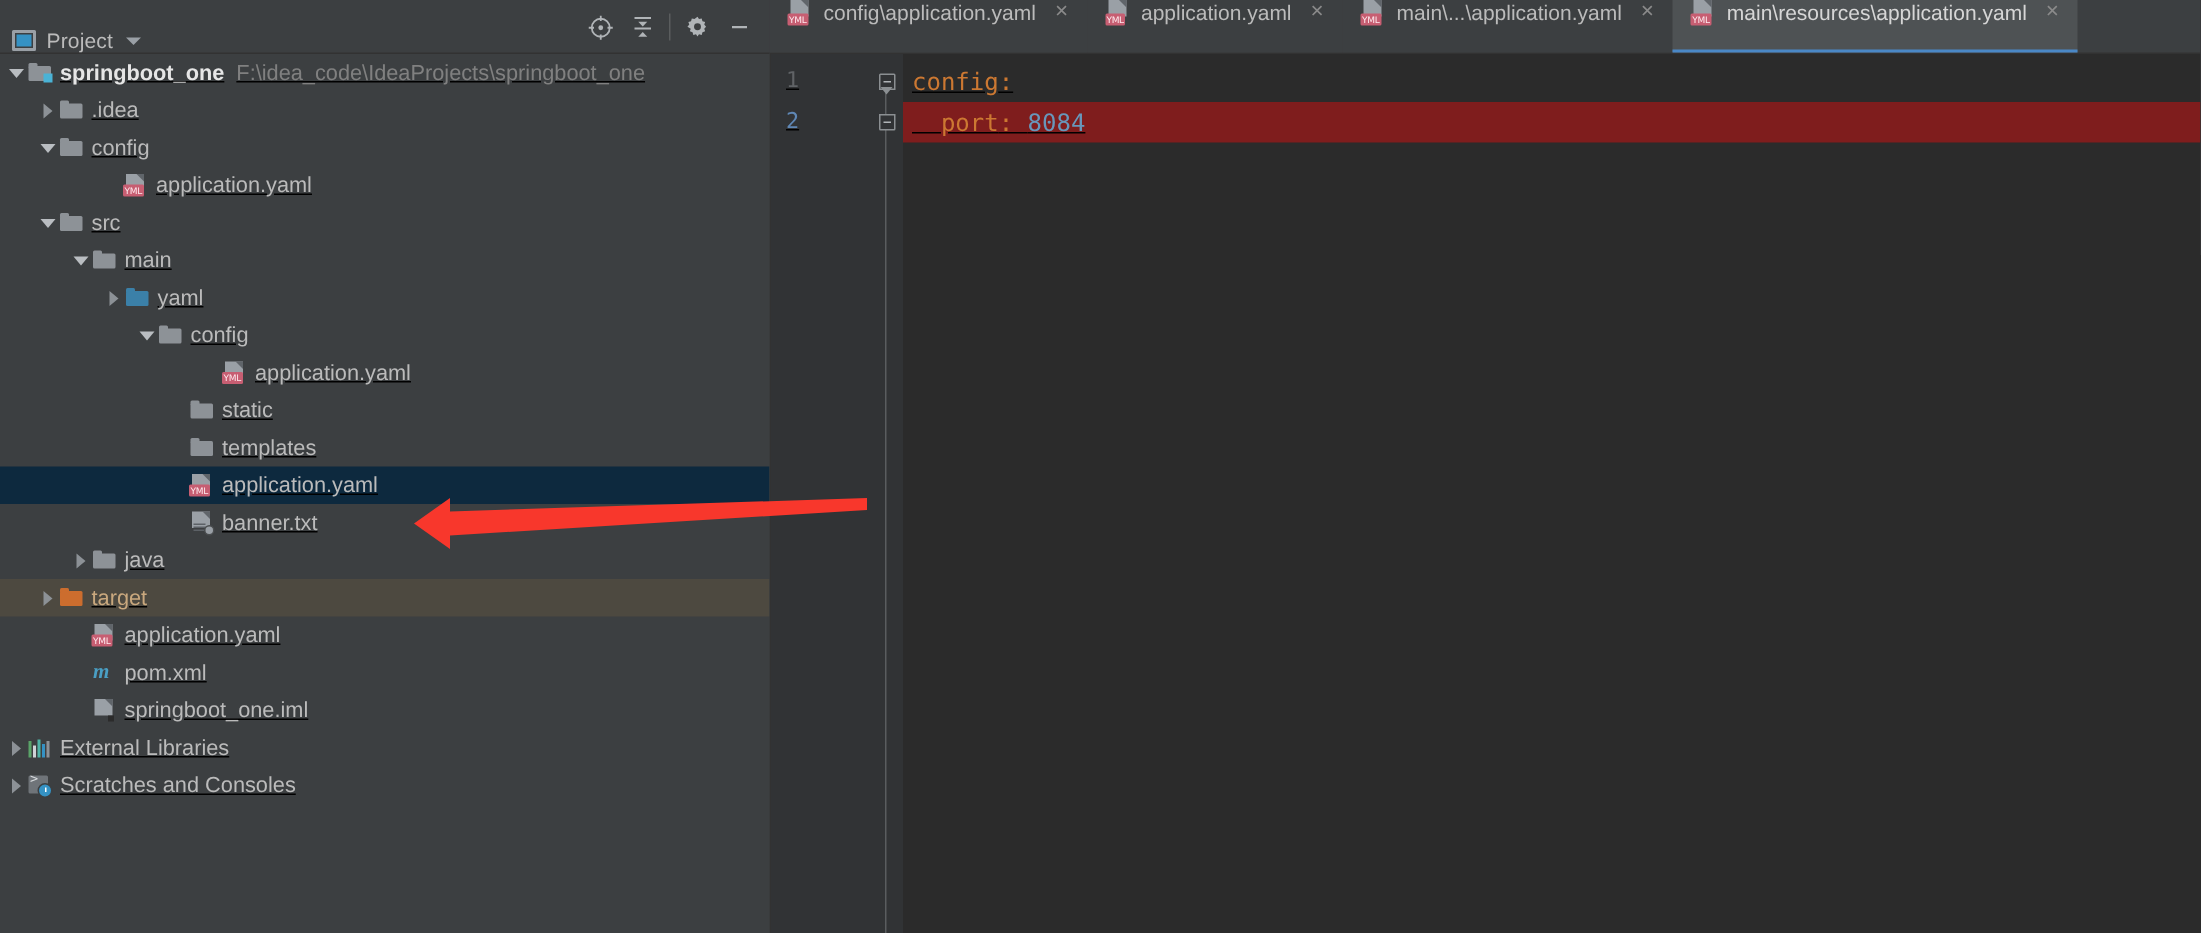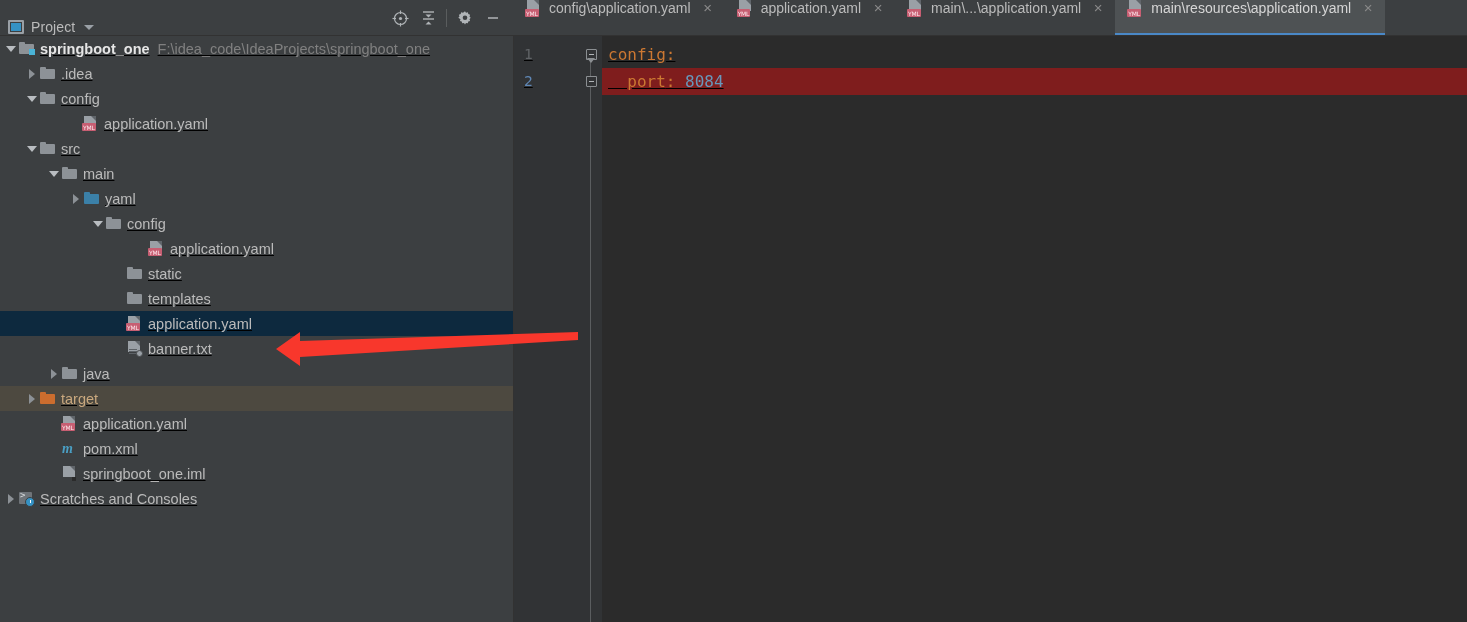--- a/index.html
+++ b/index.html
@@ -600,20 +600,33 @@
         <span class="node-icon">
           <span class="ic-file">
               <span class="pg"></span>
               <span class="fd"></span>
               <span class="dot-sq"></span>
             </span>
         </span>
         <span class="node-label">springboot_one.iml</span>
       </div>
 
+      <div class="row" style="padding-left:4px">
+        <span class="twisty collapsed"></span>
+        <span class="node-icon">
+          <span class="ic-bars">
+            <i style="background:#5aa469;height:11px"></i>
+            <i style="background:#cfd3d6;height:8px"></i>
+            <i style="background:#4fb3a5;height:12px"></i>
+            <i style="background:#3592c4;height:9px"></i>
+            <i style="background:#8d9297;height:11px"></i>
+          </span>
+        </span>
+        <span class="node-label">External Libraries</span>
+      </div>
 
       <div class="row" style="padding-left:4px">
         <span class="twisty collapsed"></span>
         <span class="node-icon">
           <span class="ic-console"></span>
             <span class="ic-console-clock"></span>
         </span>
         <span class="node-label">Scratches and Consoles</span>
       </div>
 

